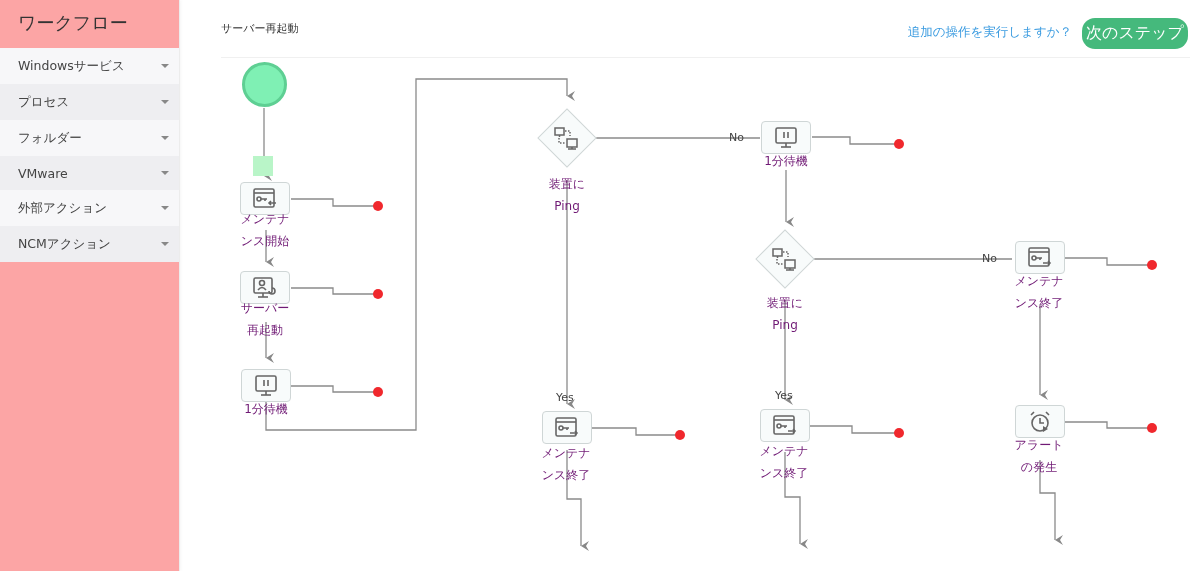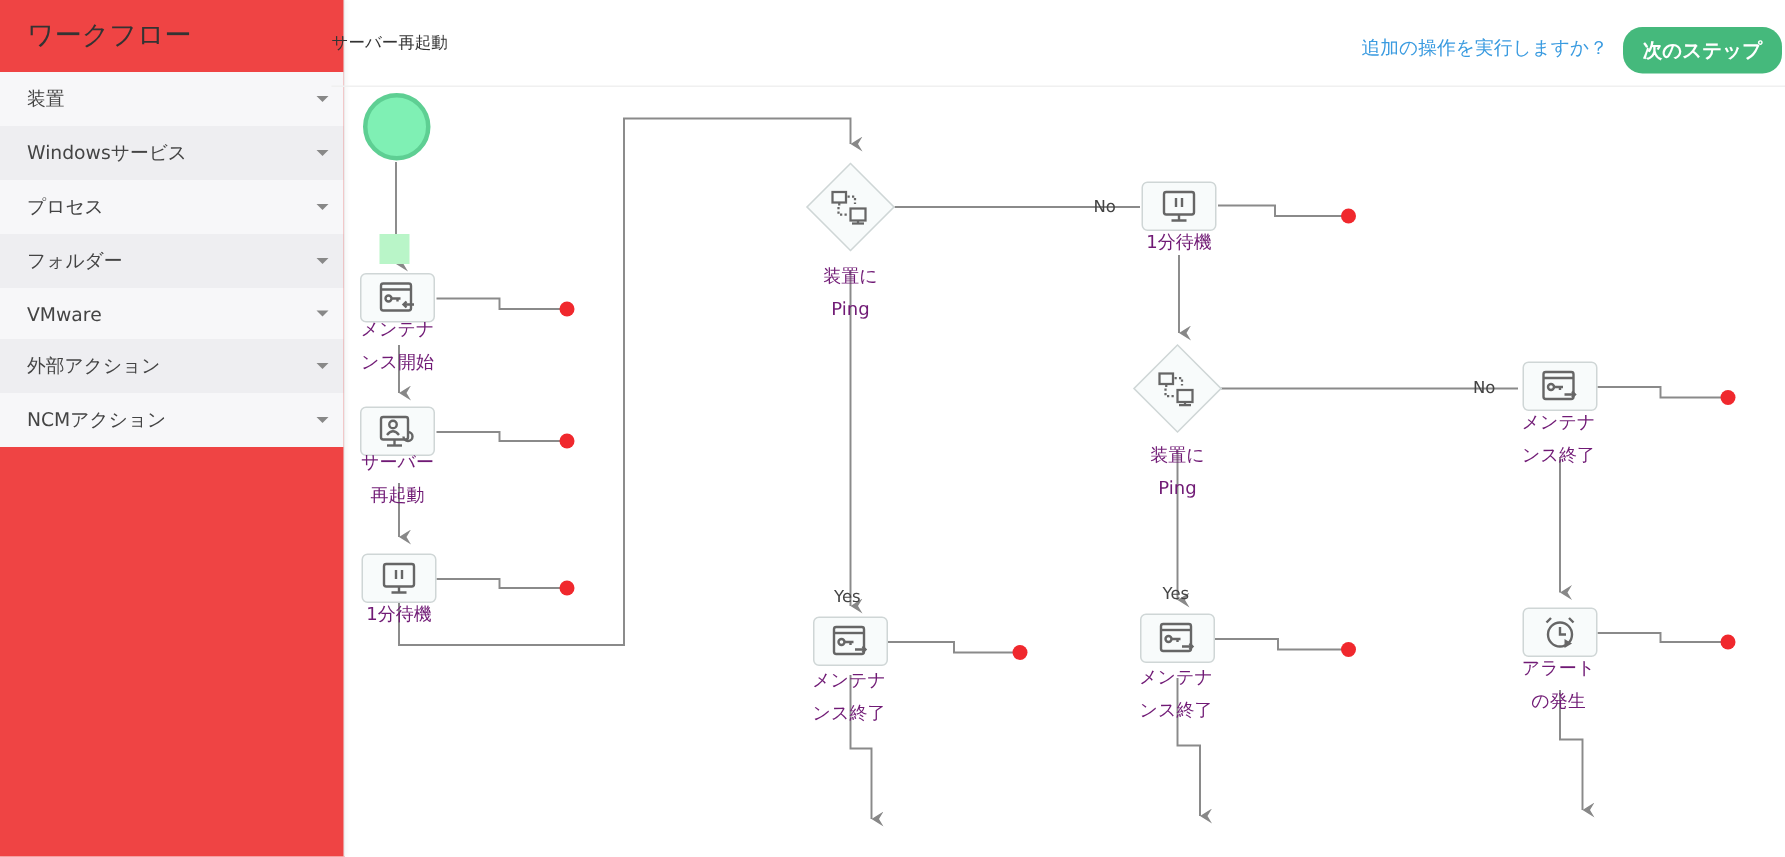--- a/index.html
+++ b/index.html
@@ -1,55 +1,51 @@
 <!DOCTYPE html>
 <html><head>
 <meta charset="utf-8">
 <style>
   * { box-sizing: border-box; margin: 0; padding: 0; }
   html, body { width: 1190px; height: 571px; overflow: hidden; background: #ffffff;
     font-family: "DejaVu Sans", "Liberation Sans", sans-serif; color: #333; }
-  .sidebar { position: absolute; left: 0; top: 0; width: 230px; height: 571px; background: #ef4444;
+  .sidebar { position: absolute; left: 0; top: 0; width: 180px; height: 571px; background: #fca5a5;
     border-right: 1px solid #ececec; box-shadow: 1px 0 3px rgba(0,0,0,0.04); }
   .sidebar-title { height: 48px; padding: 11px 0 0 18px; font-size: 18px; color: #333; }
   .sidebar-item { height: 36px; display: flex; align-items: center; justify-content: space-between;
     padding: 0 10px 0 18px; font-size: 12.5px; color: #444; cursor: pointer; }
   .sidebar-item:nth-child(odd) { background: #f7f7f9; }
   .sidebar-item:nth-child(even) { background: #eeeef1; }
   .sidebar-item .caret { width: 0; height: 0; border-left: 4px solid transparent; border-right: 4px solid transparent;
     border-top: 4px solid #888; }
   .main { position: absolute; left: 194px; top: 0; width: 996px; height: 571px; }
   .header { position: absolute; left: 27px; top: 0; right: 0; height: 58px; border-bottom: 1px solid #f0f0f0; }
   .page-title { position: absolute; left: 0; top: 21px; font-size: 11px; color: #333; }
   .more-link { position: absolute; right: 118px; top: 24px; font-size: 12.5px; color: #3a9be0; cursor: pointer; }
   .next-btn { position: absolute; right: 2px; top: 18px; width: 106px; height: 31px; background: #45b97c; color: #fff;
-    border: none; border-radius: 13px; font-size: 13px; font-family: "DejaVu Sans", sans-serif; cursor: pointer; font-weight: bold; }
+    border: none; border-radius: 13px; font-size: 16px; font-family: "DejaVu Sans", sans-serif; cursor: pointer; }
   .canvas { position: absolute; left: 0; top: 0; width: 996px; height: 571px; }
   .node { position: absolute; width: 50px; height: 33px; background: #f8fbfb; border: 1px solid #cfd6d6;
     border-radius: 4px; display: flex; align-items: center; justify-content: center; cursor: pointer; }
   .node svg { width: 26px; height: 24px; }
   .diamond { position: absolute; width: 42px; height: 42px; background: #f8fbfb; border: 1px solid #cfd6d6;
     transform: rotate(45deg); cursor: pointer; }
   .diamond-icon { position: absolute; width: 26px; height: 26px; pointer-events: none; }
   .node-label { position: absolute; font-size: 12px; color: #701a75; text-align: center; line-height: 22px; white-space: pre; }
   .start { position: absolute; width: 45px; height: 45px; border-radius: 50%; background: #7ff0b4; border: 3px solid #5ecf93; cursor: pointer; }
   .drop-hint { position: absolute; width: 20px; height: 20px; background: #b9f5c8; }
   .edge-label { position: absolute; font-size: 11px; color: #444; }
   svg.wires { position: absolute; left: 0; top: 0; width: 996px; height: 571px; pointer-events: none; }
 </style>
 </head>
 <body>
 
 <div class="sidebar">
   <div class="sidebar-title">ワークフロー</div>
   <div id="sidebar-list">
-    <div class="sidebar-item">
-        <span>装置</span>
-        <span class="caret"></span>
-      </div>
     <div class="sidebar-item">
         <span>Windowsサービス</span>
         <span class="caret"></span>
       </div>
     <div class="sidebar-item">
         <span>プロセス</span>
         <span class="caret"></span>
       </div>
     <div class="sidebar-item">
         <span>フォルダー</span>

